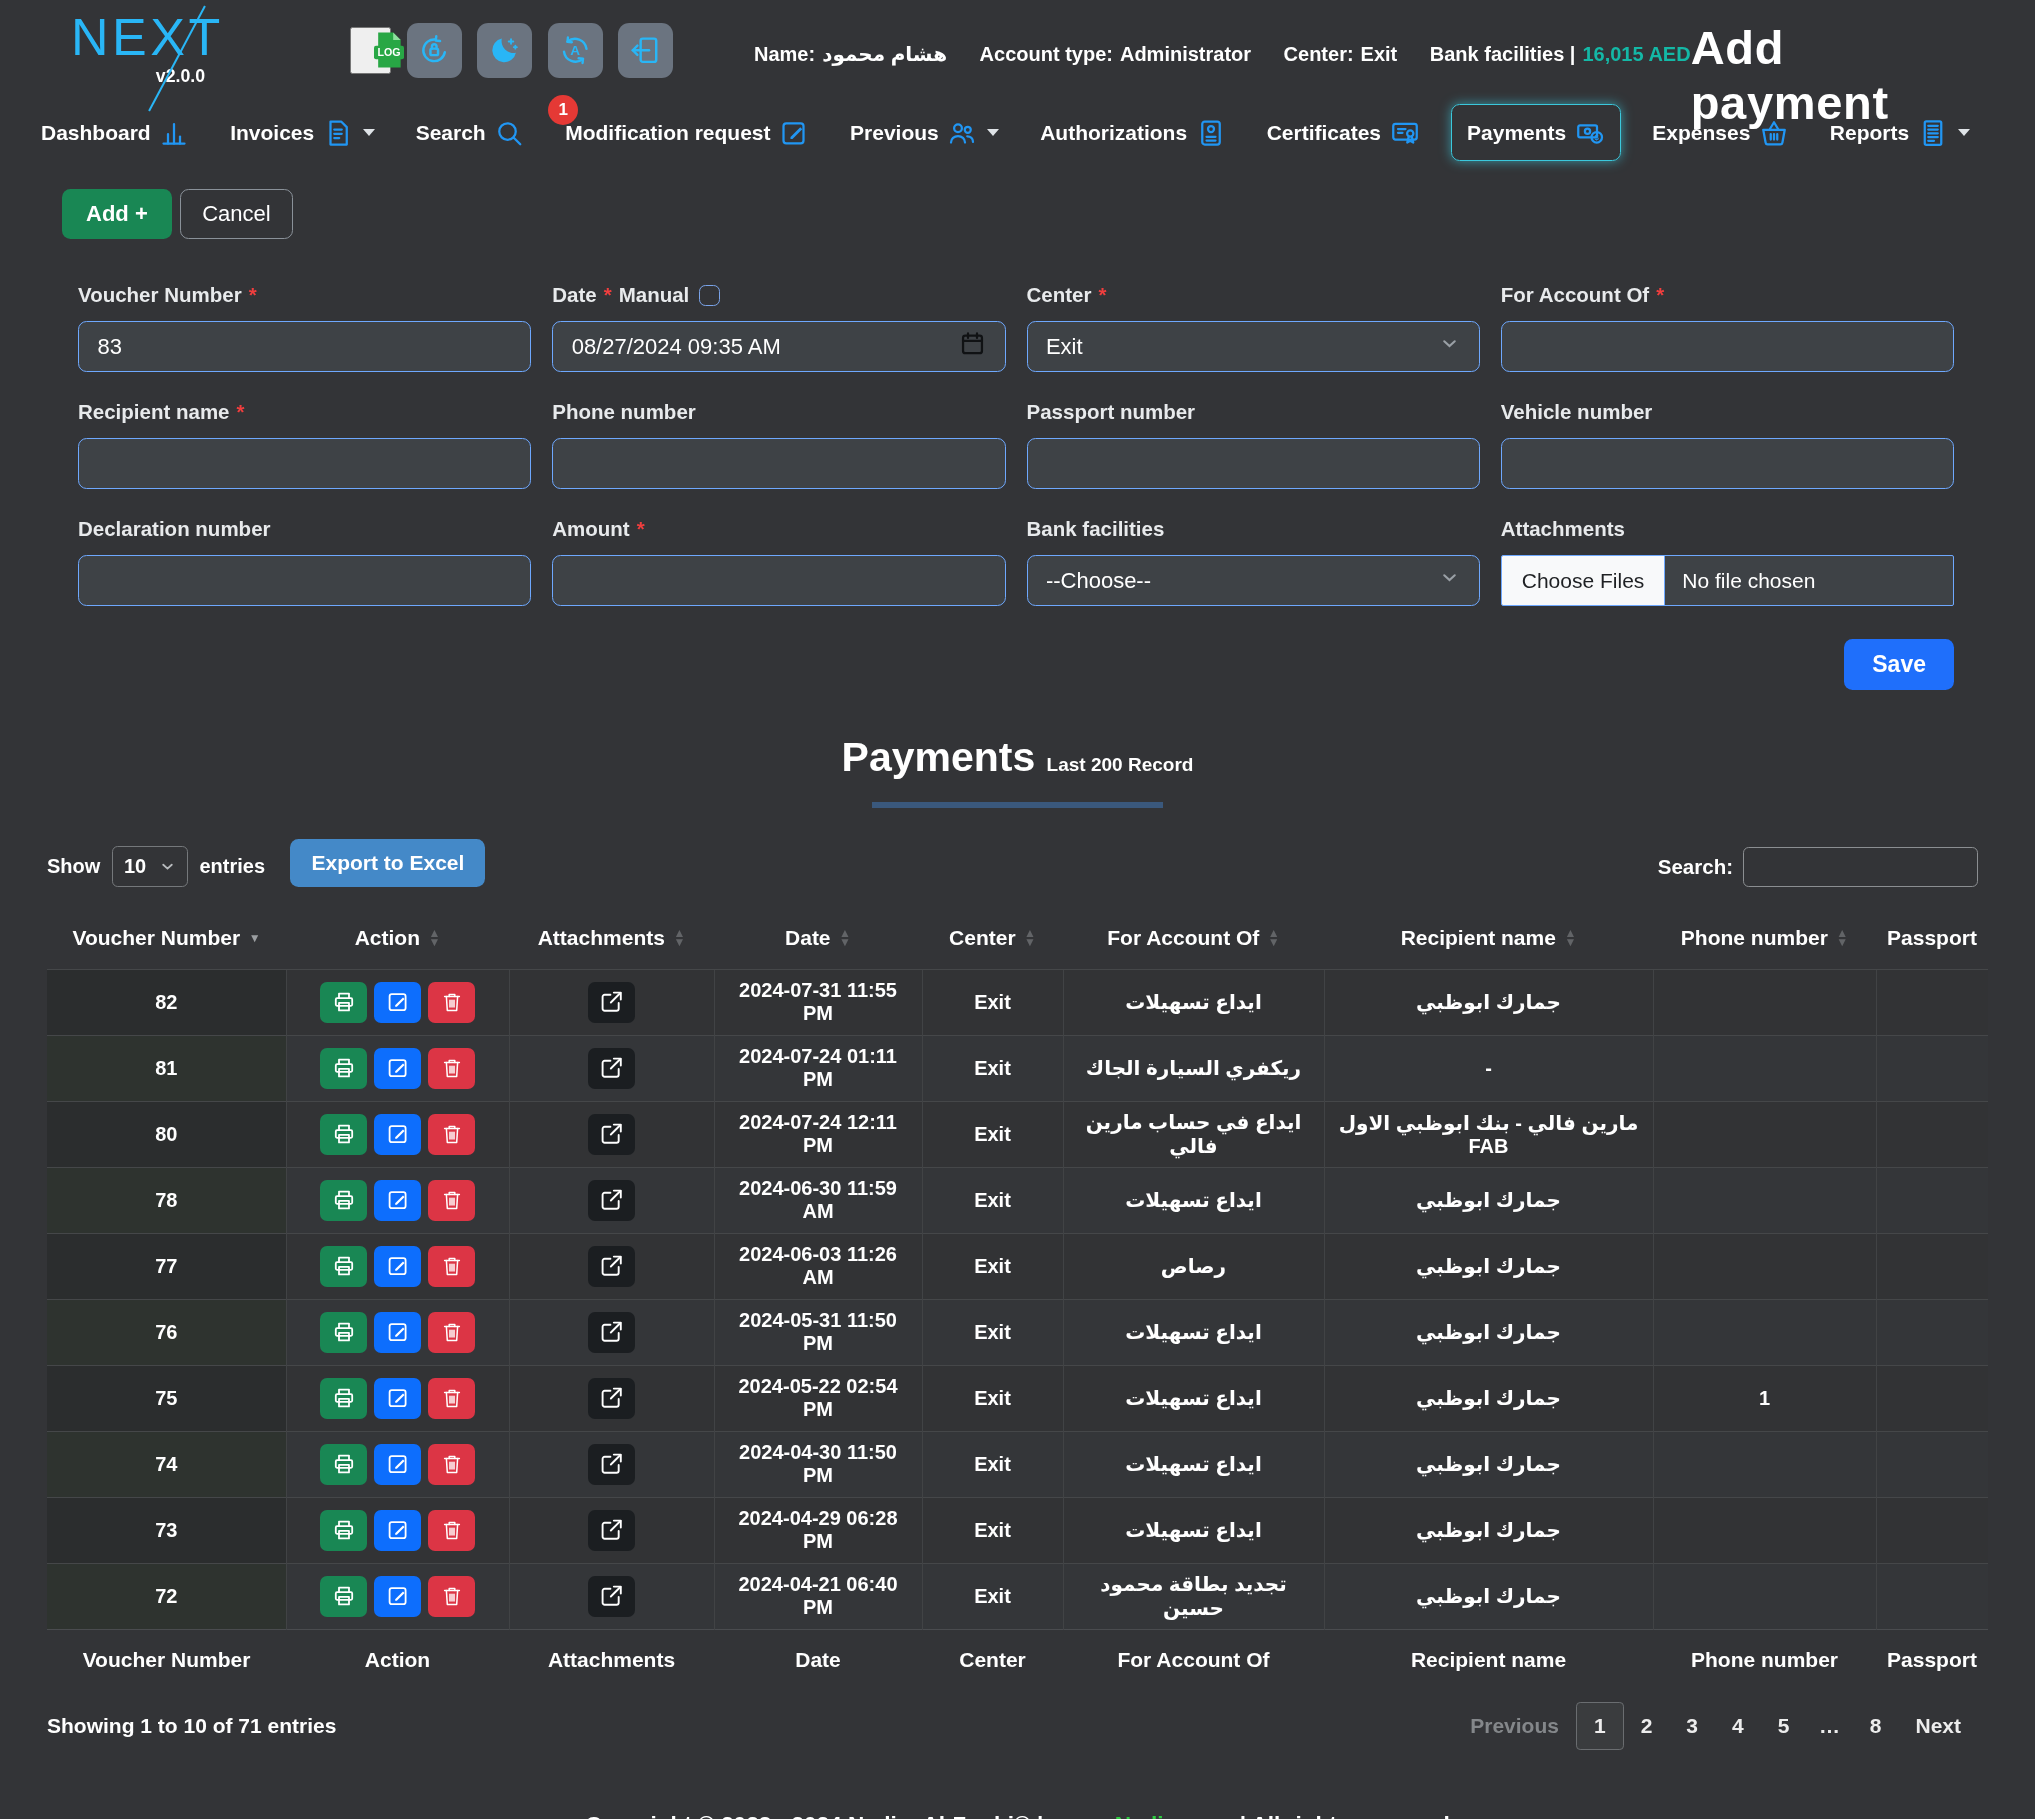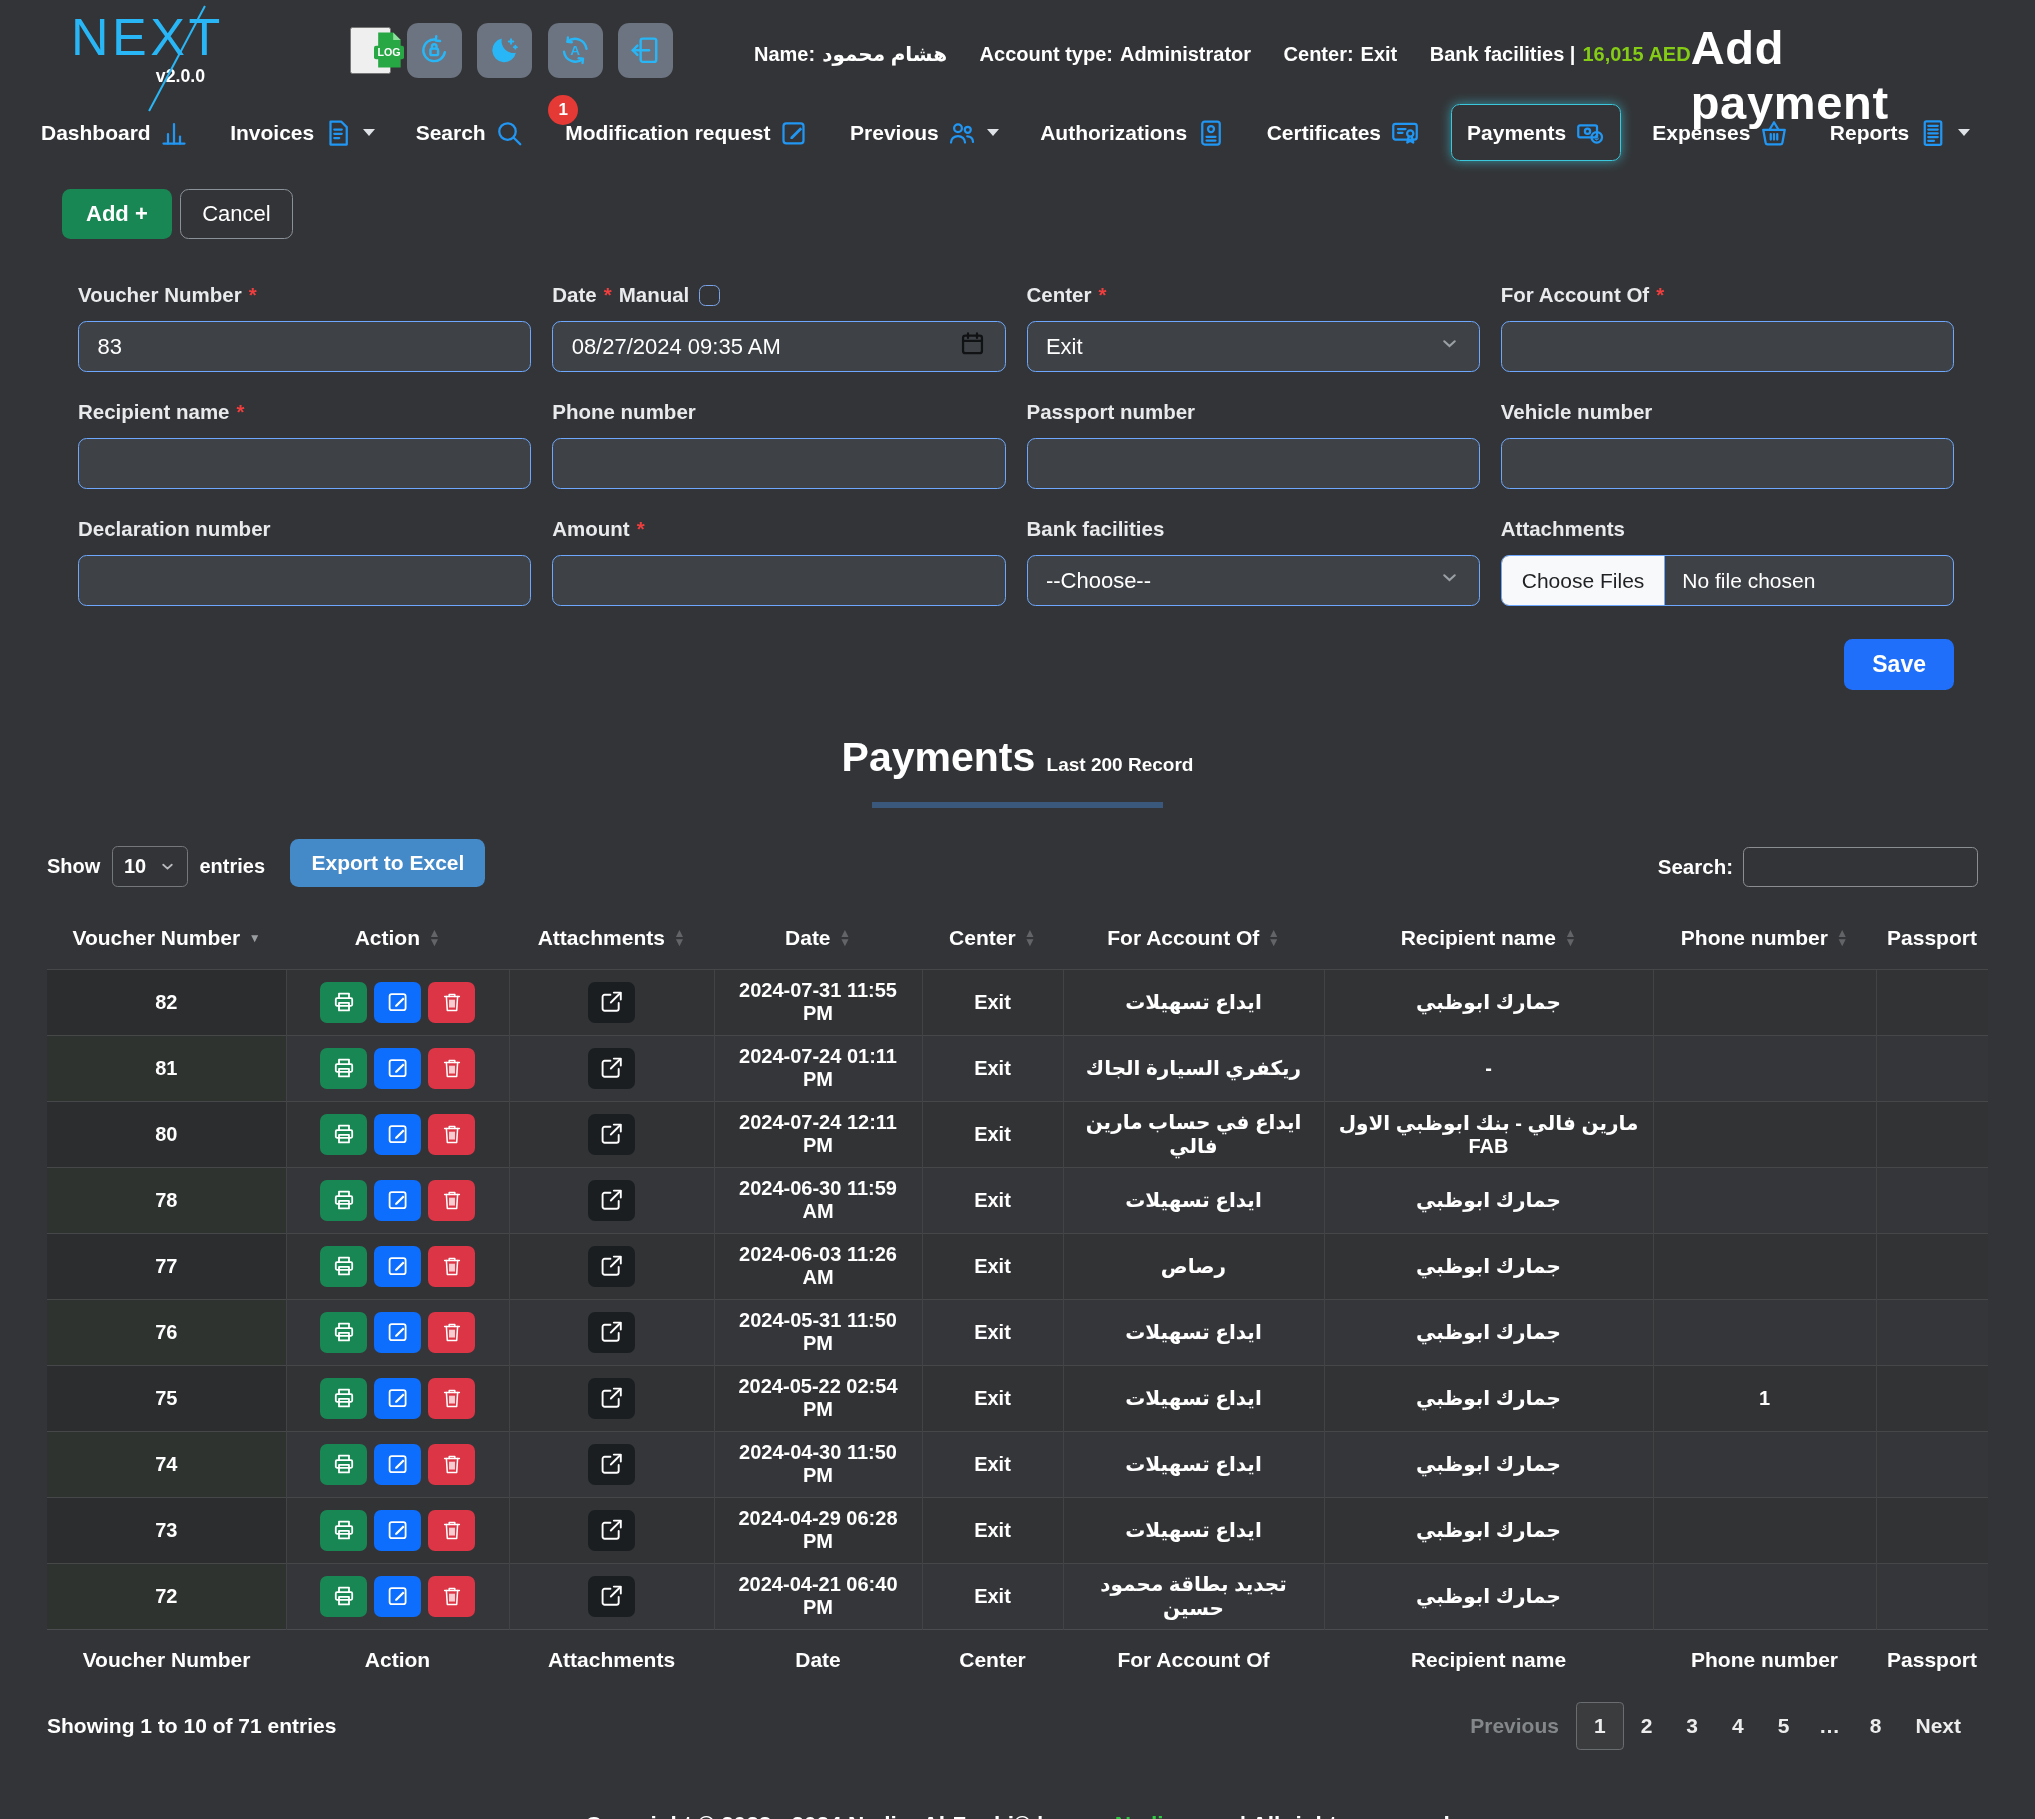--- a/index.html
+++ b/index.html
@@ -39,21 +39,21 @@
   .field-label { font-size:20.5px; font-weight:700; color:#e8eaec; margin-bottom:14px; display:flex; align-items:center; gap:7px; }
   .req { color:#f03e3e; font-size:20.5px; }
   .text-input, .select-box, .date-box {
     height:51px; background:#3e4246; border:1.4px solid #6ea8fe; border-radius:8.5px;
     color:#fff; font-size:22px; padding:0 18.4px; width:100%; font-family:inherit;
   }
   .select-box, .date-box { display:flex; align-items:center; justify-content:space-between; cursor:pointer; }
   .chev svg { width:21px; height:21px; color:#9aa0a6; }
   .cal svg { width:27px; height:27px; color:#101214; }
   .checkbox { width:21px; height:21px; border:1.4px solid #7aa3e8; border-radius:6.4px; background:transparent; cursor:pointer; margin-left:2.8px; }
-  .file-input { display:flex; border:1.4px solid #6ea8fe; border-radius:8px; overflow:hidden; height:51px; background:#3e4246; cursor:pointer; }
+  .file-input { display:flex; border:1.4px solid #6ea8fe; border-radius:2px; overflow:hidden; height:51px; background:#3e4246; cursor:pointer; }
   .choose-btn { background:#f8f9fa; color:#1f2124; font-size:21px; display:flex; align-items:center; padding:0 20px; border-right:1.4px solid #6ea8fe; }
   .file-status { color:#fff; font-size:21px; display:flex; align-items:center; padding:0 17px; }
   .save-row { display:flex; justify-content:flex-end; margin:32.5px 81px 0; }
   .btn-save { background:#1f6ffb; color:#fff; font-size:23px; font-weight:600; padding:12px 28px; border-radius:8.5px; }
   
   .payments-heading { text-align:center; margin-top:44px; }
   .heading-line { display:inline-flex; align-items:baseline; gap:11.3px; }
   .heading-title { font-size:41px; font-weight:700; }
   .heading-sub { font-size:19px; font-weight:700; }
   .heading-bar { width:291px; height:6.4px; background:#3a587c; margin:21px auto 0; }
@@ -163,21 +163,21 @@
       <span class="info-pair">
         <span>Account type:</span>
         <span>Administrator</span>
       </span>
       <span class="info-pair">
         <span>Center:</span>
         <span>Exit</span>
       </span>
       <span class="info-pair">
         <span>Bank facilities |</span>
-        <span style="color: #84cc16;">16,015 AED</span>
+        <span style="color: #14b8a6;">16,015 AED</span>
       </span>
     </div>
   <h1 class="page-title">Add payment</h1>
 </header>
 
 <nav class="nav-bar">
     <div class="nav-item">
       <span>Dashboard</span>
       <span style="display: flex;">
         <svg viewBox="0 0 24 24" fill="none" stroke="currentColor" stroke-width="1.8" stroke-linecap="round" stroke-linejoin="round">

